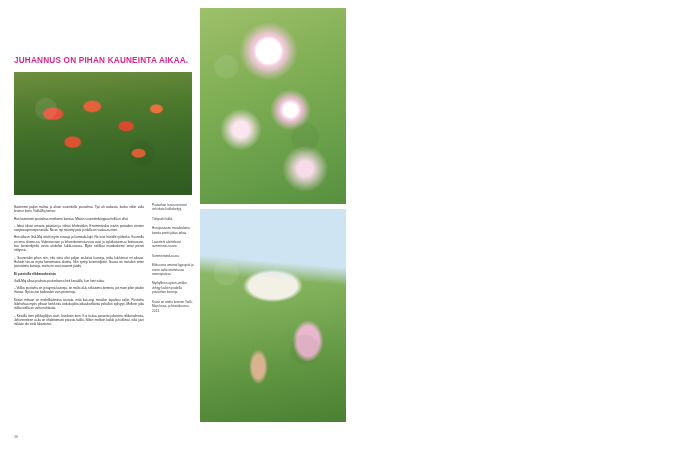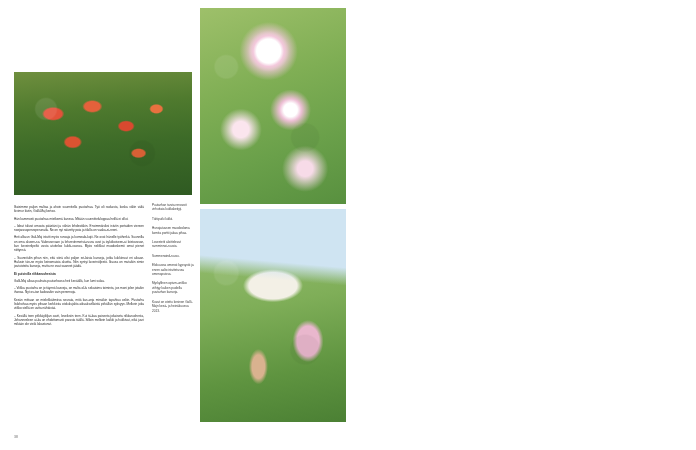--- a/index.html
+++ b/index.html
@@ -125,20 +125,21 @@
     background: linear-gradient(to right, rgba(0,0,0,.05), rgba(0,0,0,0));
   }
 </style>
 </head>
 <body>
 
 <div class="spread">
 
   <div class="page page-left">
 
+    <div class="headline" id="headline-left">JUHANNUS ON PIHAN KAUNEINTA AIKAA.</div>
 
     <div class="photo" id="photo-poppies">
       <div class="grain"></div>
     </div>
 
     <div class="photo" id="photo-astrantia">
       <div class="grain"></div>
     </div>
 
     <div class="photo" id="photo-house">

